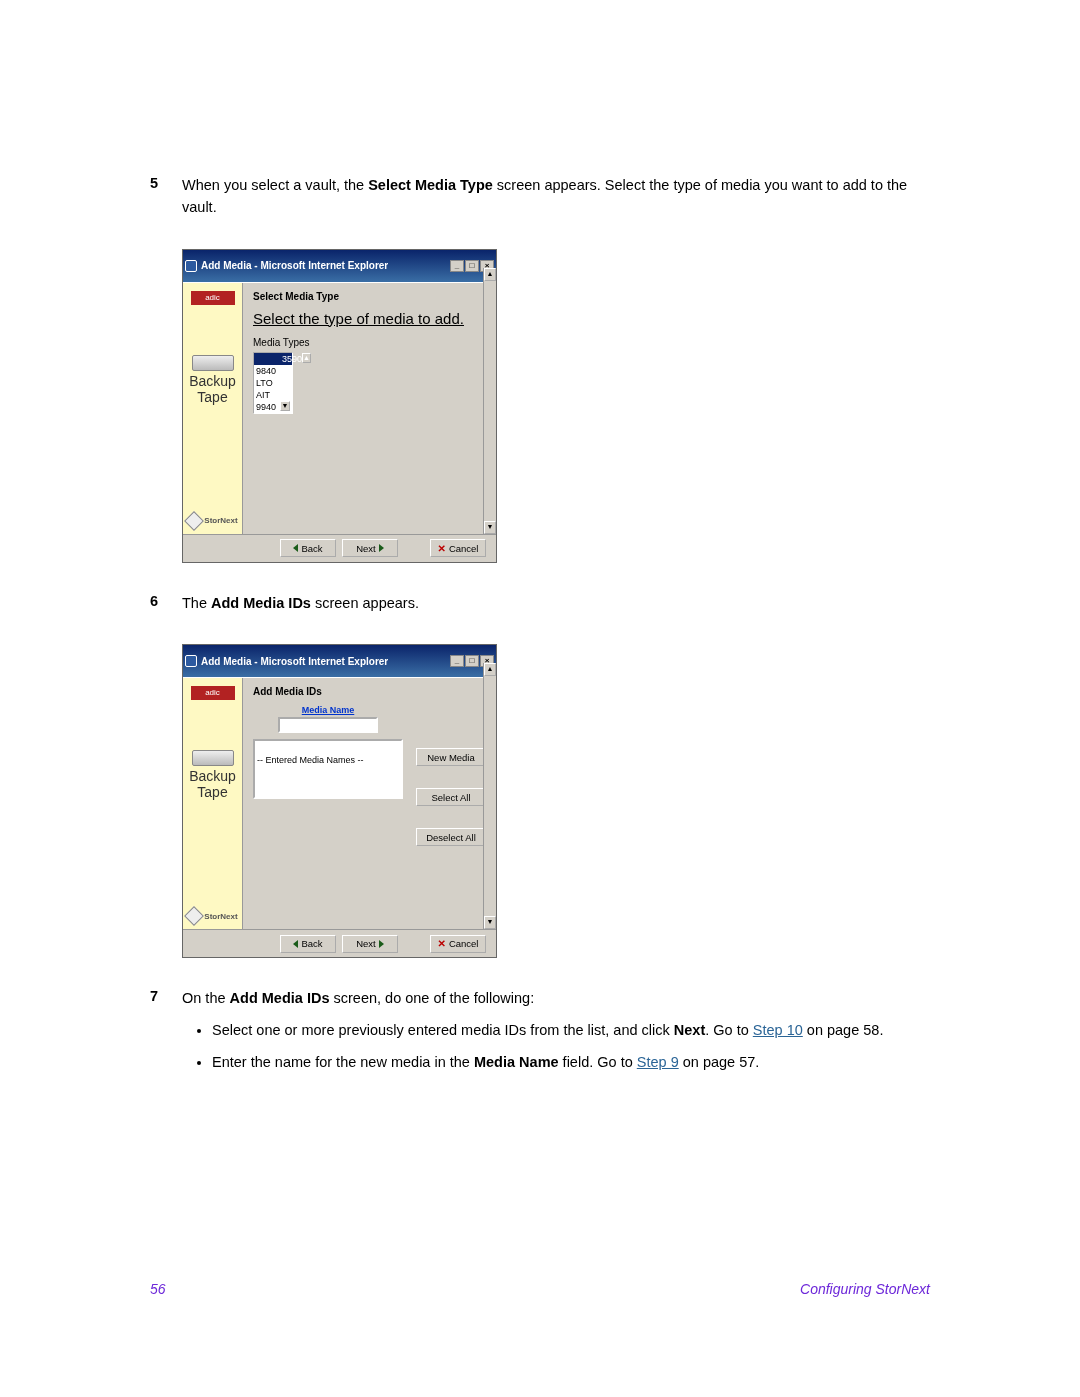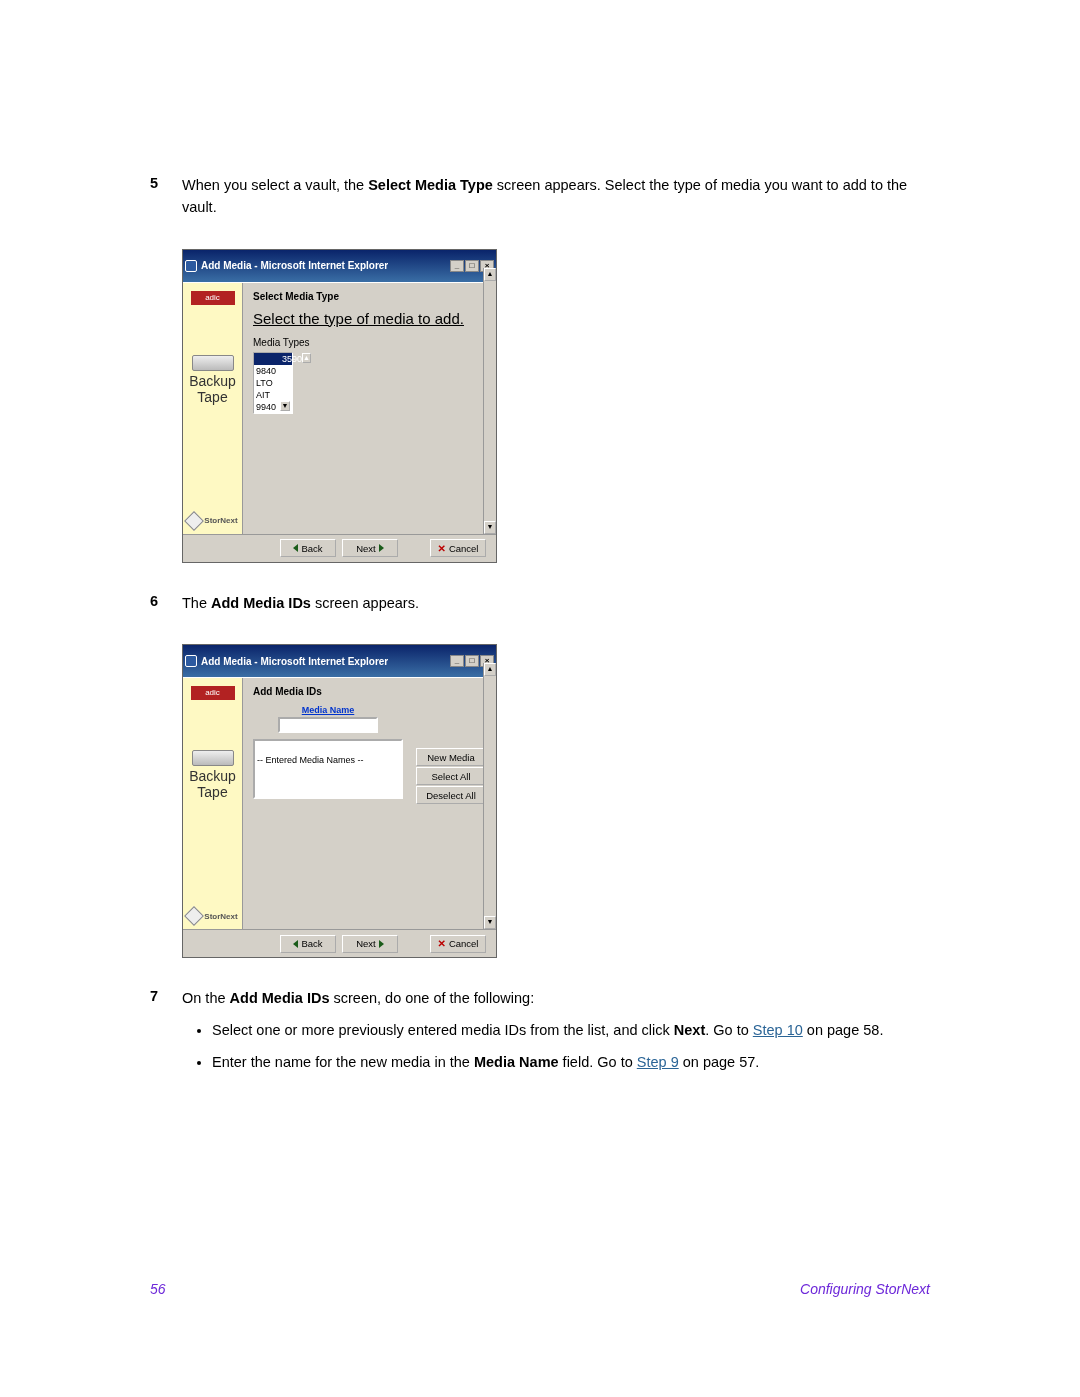--- a/index.html
+++ b/index.html
@@ -132,21 +132,21 @@
     margin: 2px auto 6px;
   }
   .list-area {
     border: 2px inset #fff;
     background: #fff;
     width: 150px;
     height: 60px;
     font-size: 9px;
     padding: 14px 2px;
   }
-  .side-btns { position: absolute; right: 10px; top: 70px; display: flex; flex-direction: column; gap: 1px; }
+  .side-btns { position: absolute; right: 10px; top: 70px; display: flex; flex-direction: column; gap: 22px; }
   .btn3d, .fbtn {
     height: 18px;
     background: #d4d0c8;
     border: 1px outset #fff;
     font-size: 9.5px;
     display: inline-flex;
     align-items: center;
     justify-content: center;
     gap: 3px;
     padding: 0 6px;

